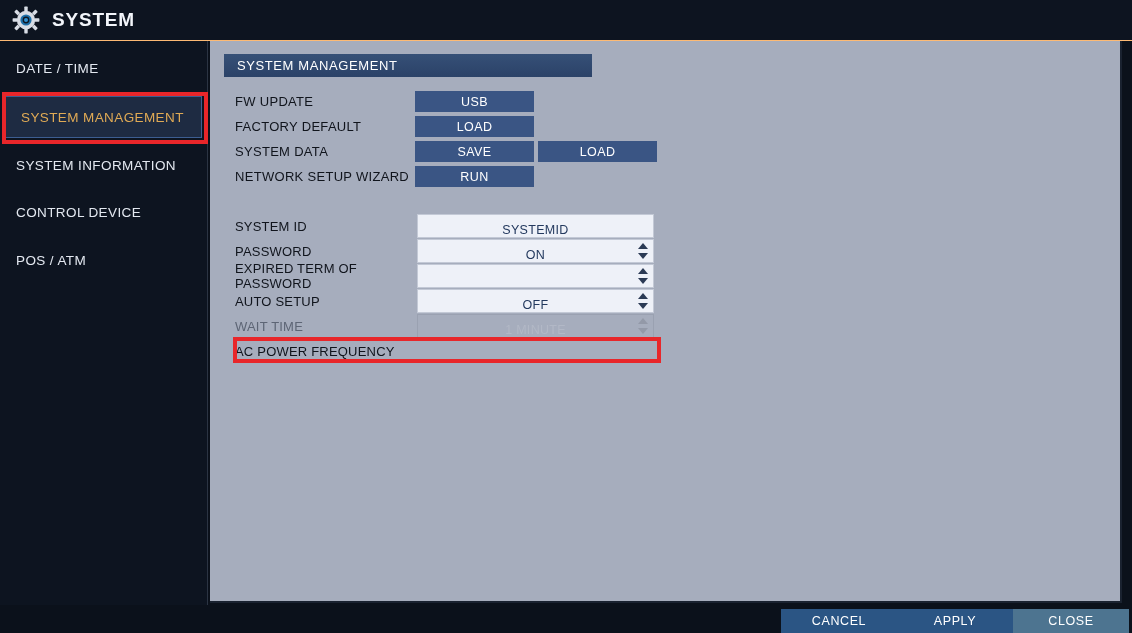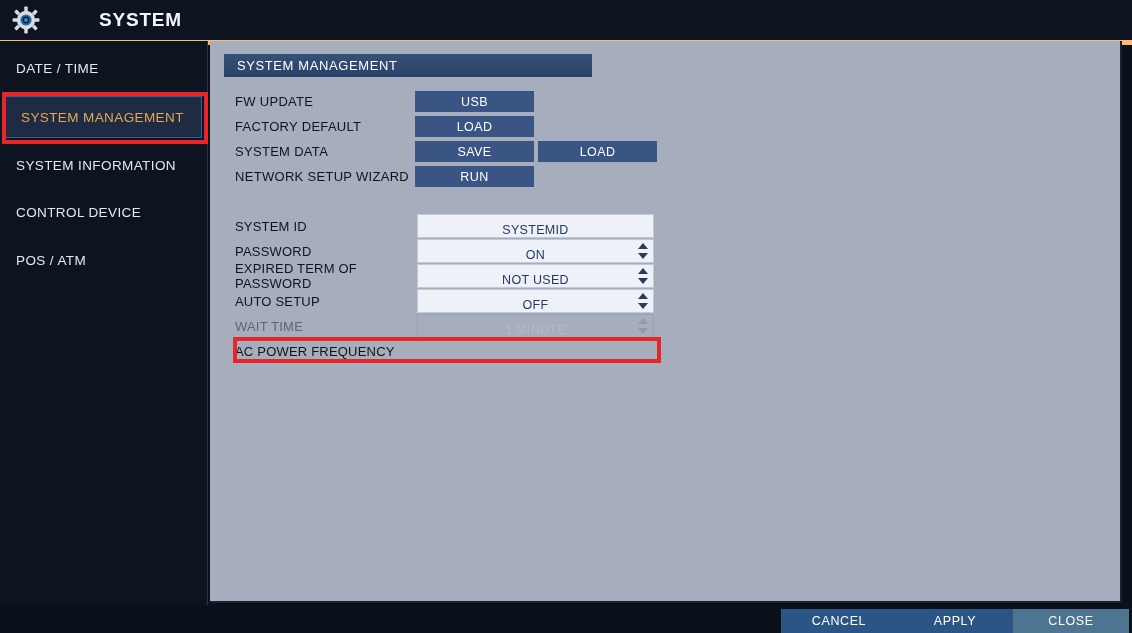--- a/index.html
+++ b/index.html
@@ -16,24 +16,23 @@
     overflow: hidden;
     user-select: none;
   }
 
   
   #titlebar {
     position: absolute;
     left: 0; top: 0;
     width: 1132px; height: 40px;
     background: #0d1420;
-    border-bottom: 5px solid #fdba74;
-    display: flex;
-    align-items: center;
-    gap: 47px;
+    border-bottom: 1px solid #fdba74;
+    display: flex;
+    align-items: center;
   }
   #gear-wrap {
     margin-left: 11px;
     width: 30px; height: 30px;
     display: flex; align-items: center; justify-content: center;
   }
   #app-title {
     margin-left: 11px;
     color: #f2f5fa;
     font-size: 19px;
@@ -298,21 +297,20 @@
         <div class="stepper">
             <div class="up"></div>
             <div class="dn"></div>
           </div>
       </div>
     </div>
 
     <div class="set-row" style="top:223px">
       <div class="set-label">EXPIRED TERM OF PASSWORD</div>
       <div class="field has-stepper">
-        <div class="val">NOT USED</div>
         <div class="stepper">
             <div class="up"></div>
             <div class="dn"></div>
           </div>
       </div>
     </div>
 
     <div class="set-row" style="top:248px">
       <div class="set-label">AUTO SETUP</div>
       <div class="field has-stepper">

